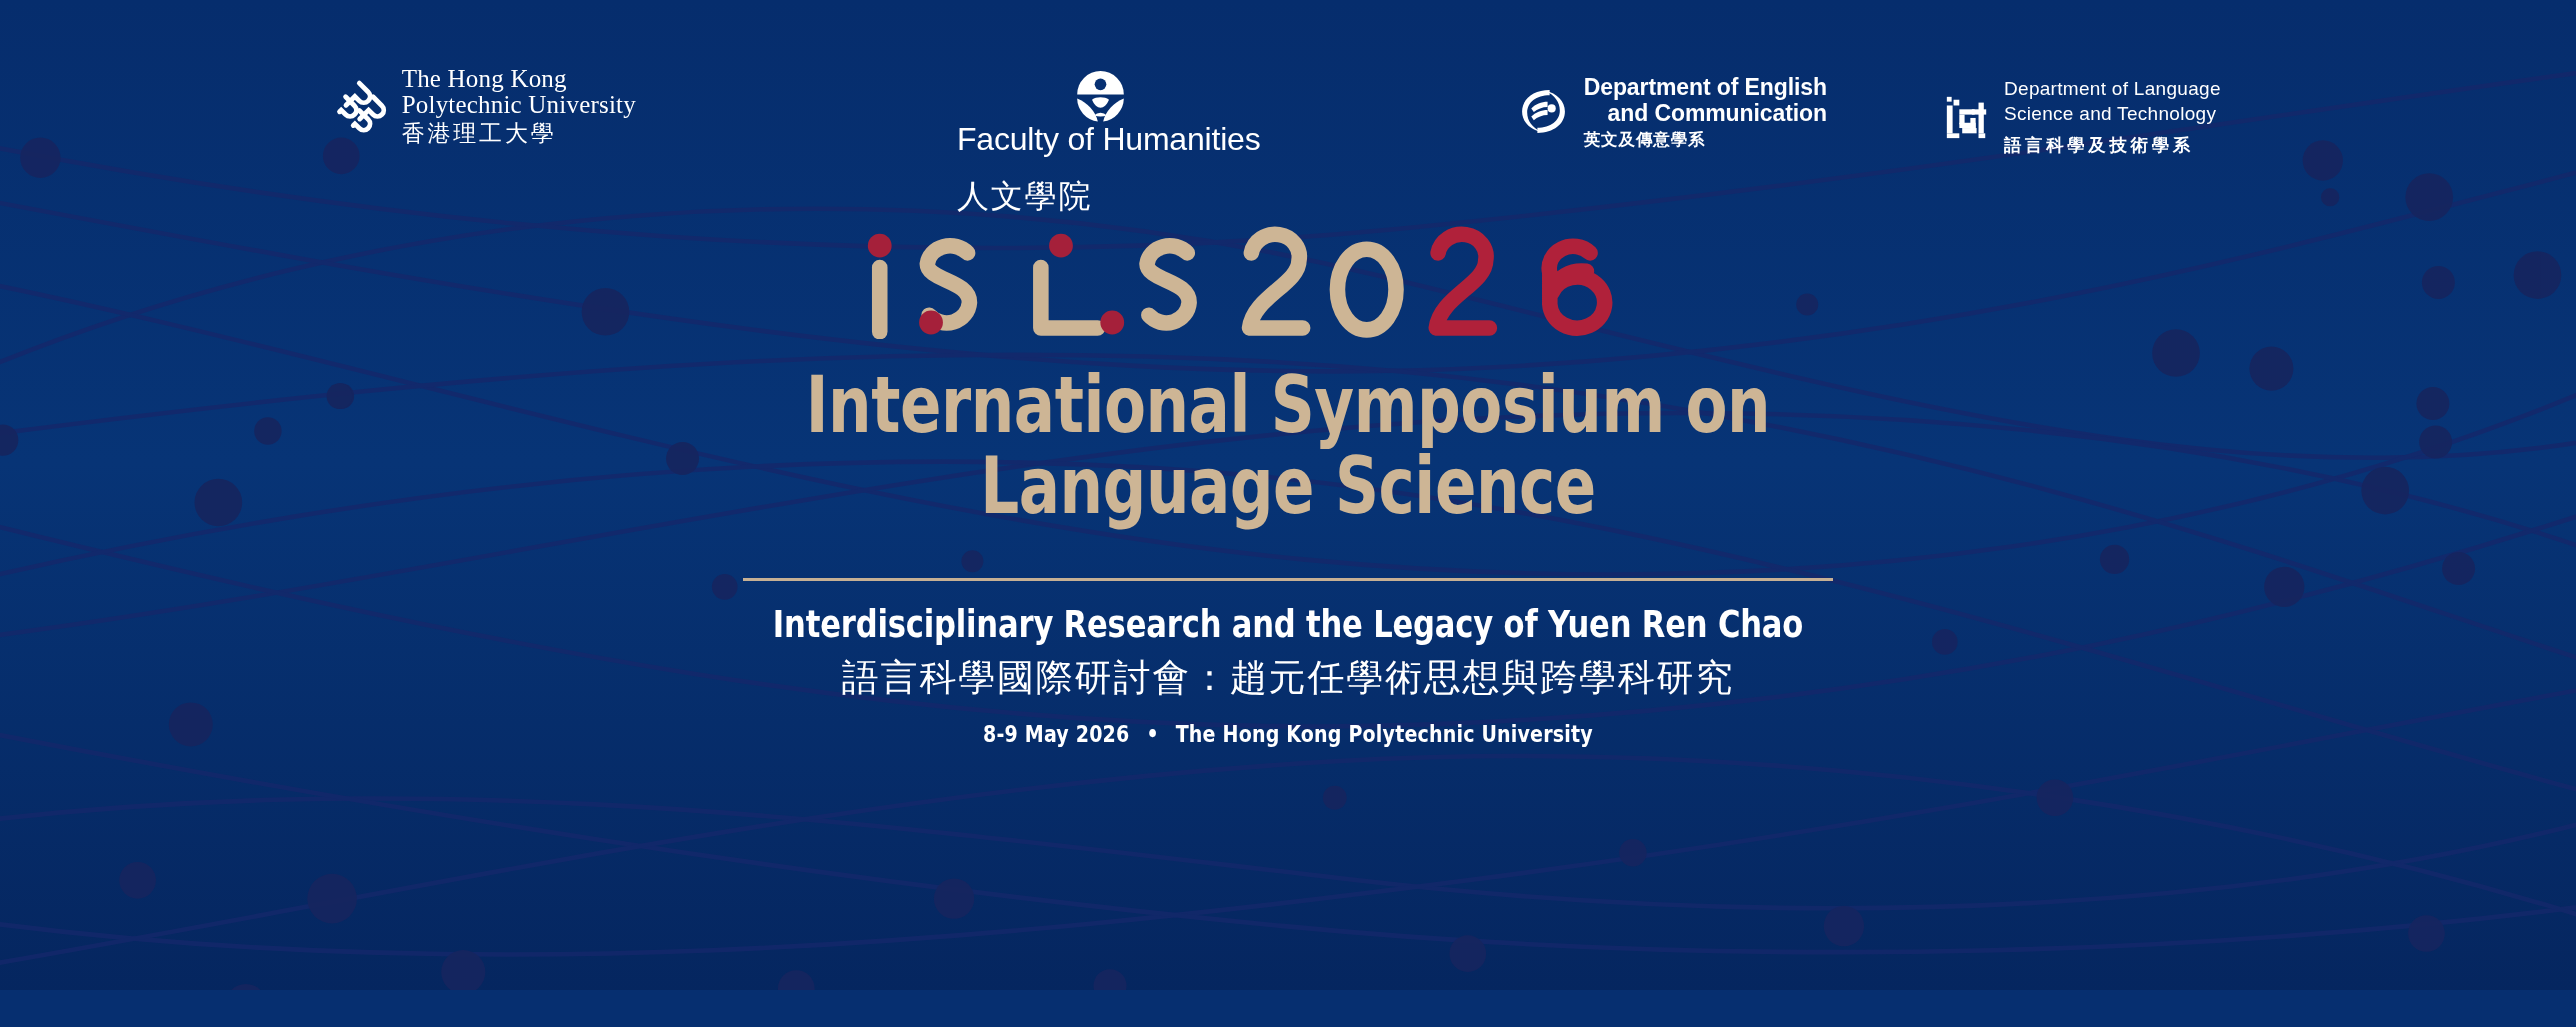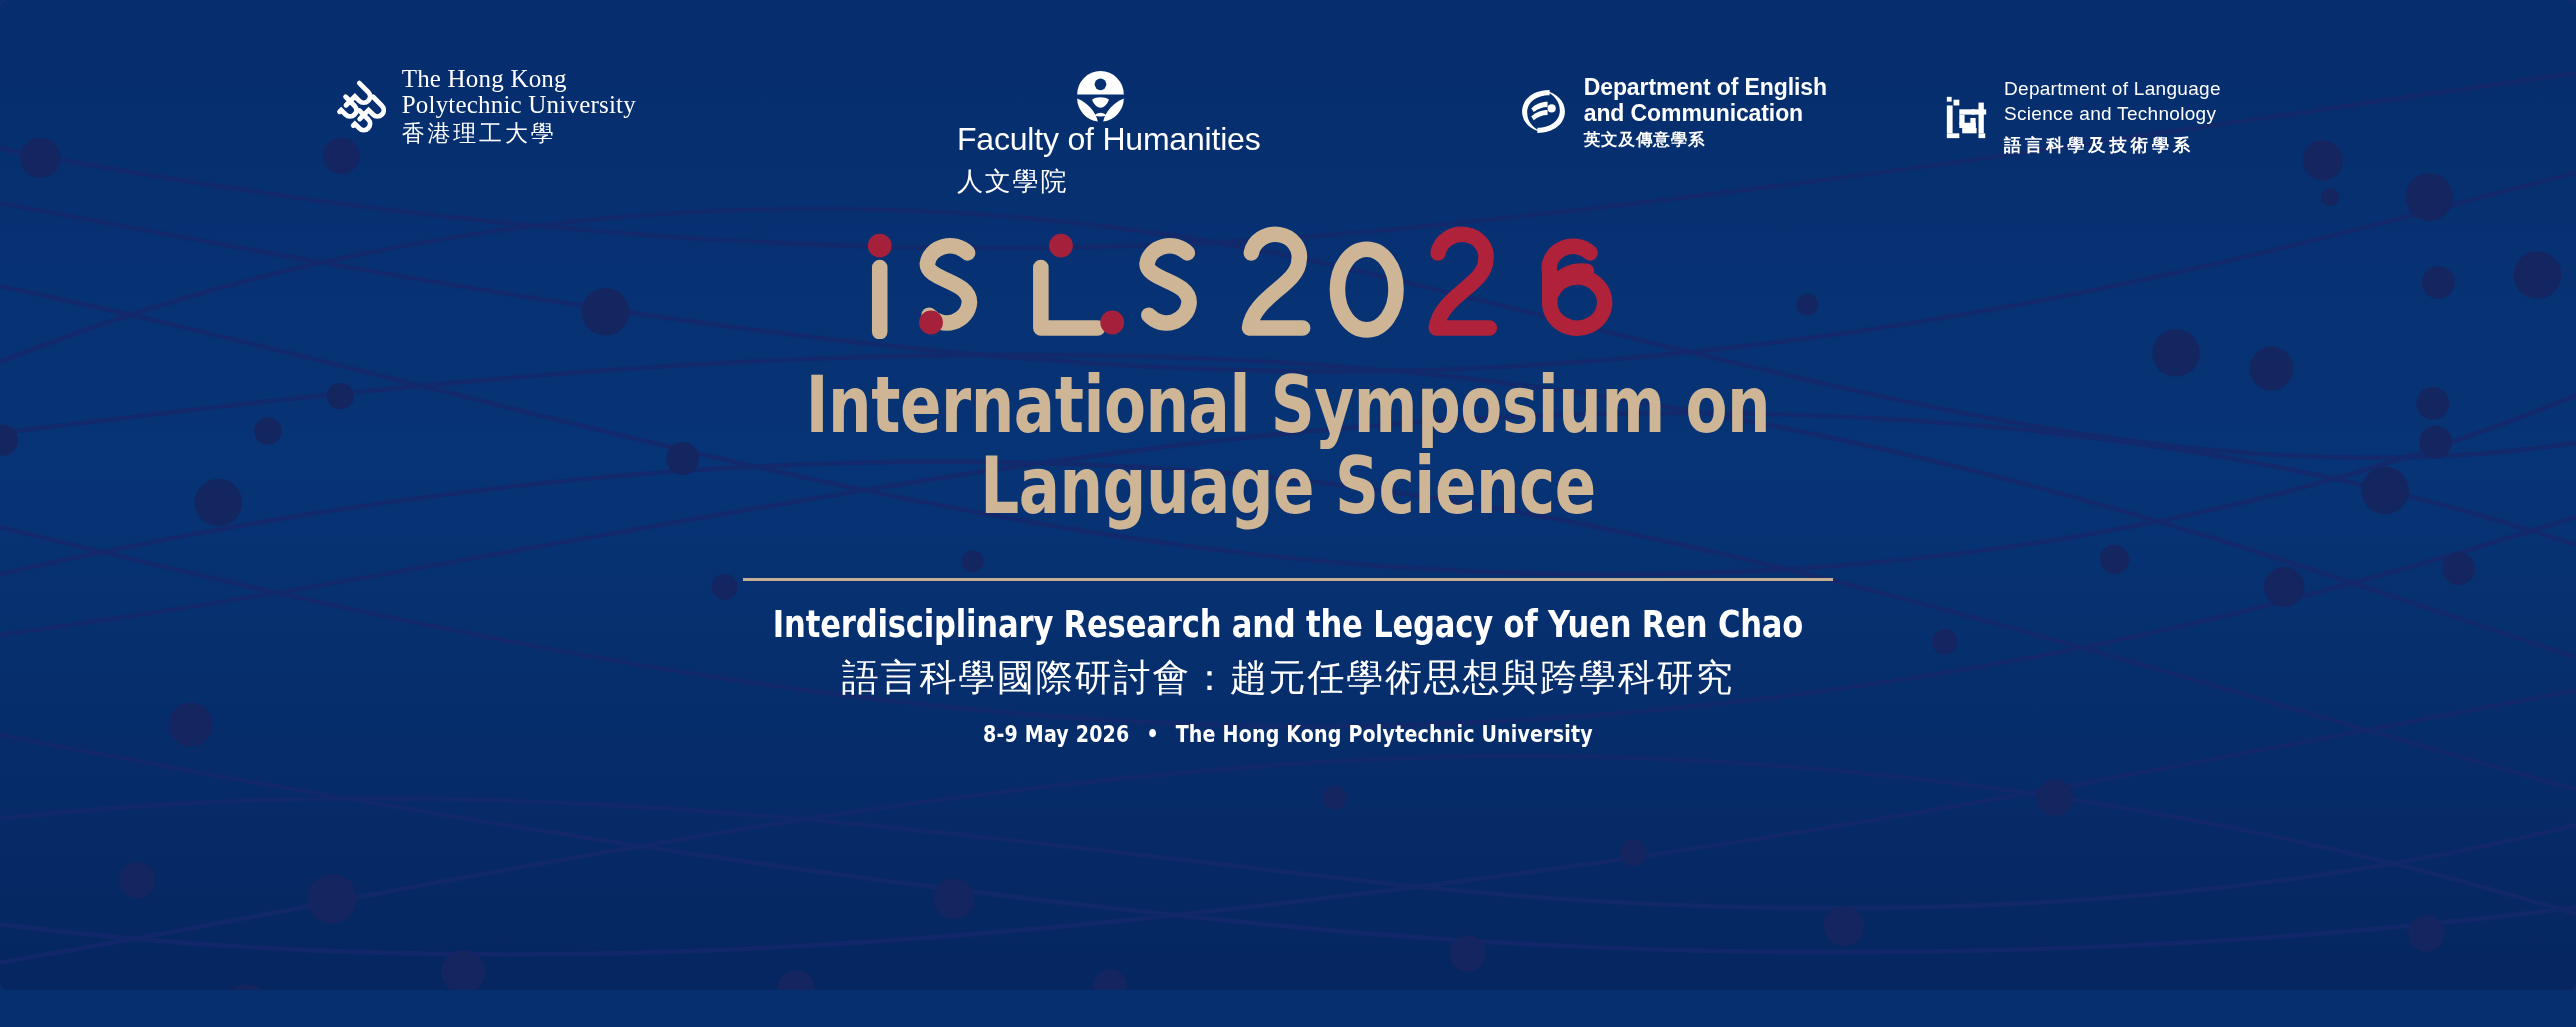--- a/index.html
+++ b/index.html
@@ -8,21 +8,20 @@
     width:2576px; height:1027px;
     background:#062f70;
     font-family:"Liberation Sans", sans-serif;
     overflow:hidden;
   }
   #banner {
     position:relative;
     width:2576px; height:990px;
     background:#701a75;
     overflow:hidden;
-    border-radius:6px;
   }
   
   #bg-network {
     position:absolute; inset:0;
     width:2576px; height:1027px;
     pointer-events:none;
   }
   
   #logo-row {
     position:absolute;
@@ -50,29 +49,29 @@
   }
   
   #logo-foh { left:957px; top:13px;flex-direction:column; }
   #logo-foh .logo-mark { width:53px; height:53px; margin-right:16.5px; }
   #foh-en {
     font-size:32px; line-height:1.05; white-space:nowrap;
     letter-spacing:-0.2px;
   }
   #foh-zh {
     font-family:"DejaVu Sans", sans-serif;
-    font-size:26px; line-height:1.25; letter-spacing:1.8px;
-    margin-top:8px; white-space:nowrap;
+    font-size:32px; line-height:1.25; letter-spacing:1.8px;
+    margin-top:19px; white-space:nowrap;
   }
   
   #logo-engl { left:1518px; top:16.5px; }
   #logo-engl .logo-mark { width:51px; height:51px; margin-right:14.7px; }
   .engl-en {
     font-size:23px; font-weight:bold; line-height:1.16;
-    white-space:nowrap; letter-spacing:-0.1px;
+    white-space:nowrap; letter-spacing:-0.1px;text-align:right;
   }
   #engl-zh {
     font-family:"DejaVu Sans", sans-serif;
     font-size:16.5px; font-weight:bold; line-height:1.3;
     letter-spacing:0.9px; margin-top:1.8px; white-space:nowrap;
   }
   
   #logo-lst { left:1943px; top:20px; }
   #logo-lst .logo-mark { width:48px; height:48px; margin-right:13px; }
   .lst-en {

